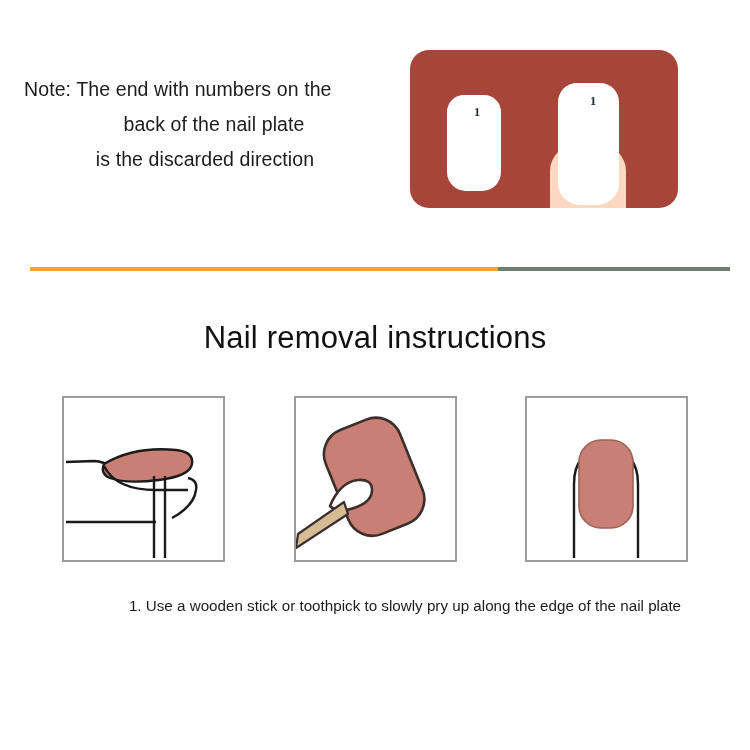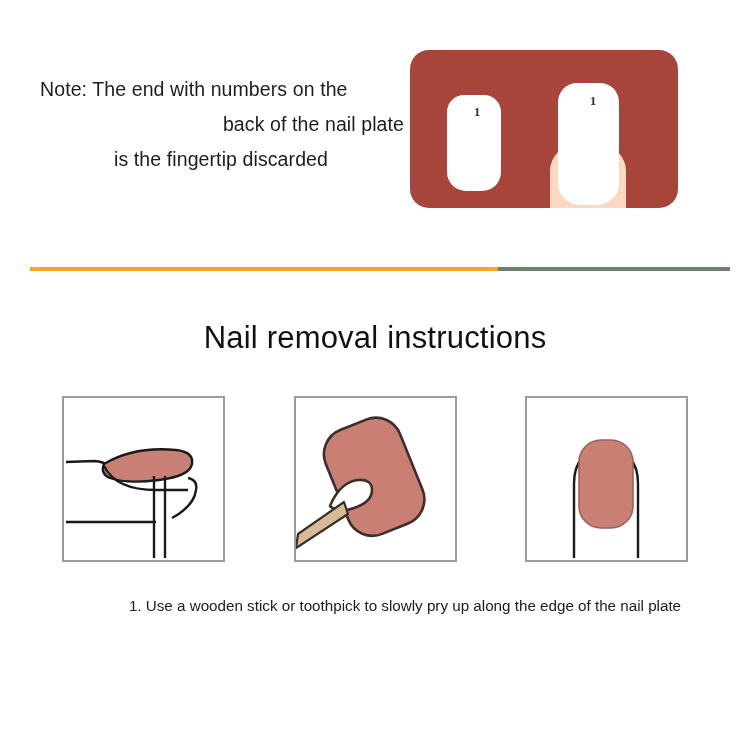--- a/index.html
+++ b/index.html
@@ -24,31 +24,30 @@
     width: 750px;
     height: 255px;
   }
 
   #note-block {
     position: absolute;
     left: 18px;
     top: 72px;
     width: 370px;
     text-align: center;
-    margin-left: 16px;
   }
   #note-block .note-line {
     font-size: 19.5px;
     line-height: 35px;
     letter-spacing: 0.1px;
     color: #1c1c1c;
     white-space: nowrap;
   }
   #note-block .note-line.l1 { text-align: left; padding-left: 6px; }
-  #note-block .note-line.l2 { text-align: right; padding-left: 22px; }
+  #note-block .note-line.l2 { text-align: center; padding-left: 22px; }
   #note-block .note-line.l3 { text-align: center; padding-left: 4px; }
 
   
   #nail-plate-panel {
     position: absolute;
     left: 410px;
     top: 50px;
     width: 268px;
     height: 158px;
     background: #a8453b;
@@ -164,21 +163,21 @@
   }
 </style>
 </head>
 <body>
 
 <div id="top-section">
 
   <div id="note-block">
     <div class="note-line l1">Note: The end with numbers on the</div>
     <div class="note-line l2">back of the nail plate</div>
-    <div class="note-line l3">is the fingertip discarded</div>
+    <div class="note-line l3">is the discarded direction</div>
   </div>
 
   <div id="nail-plate-panel">
     <div class="nail-sticker" id="nail-sticker-left"></div>
     <div id="finger"></div>
     <div class="nail-sticker" id="nail-sticker-right"></div>
     <div class="nail-number" id="nail-number-left">1</div>
     <div class="nail-number" id="nail-number-right">1</div>
   </div>
 </div>

